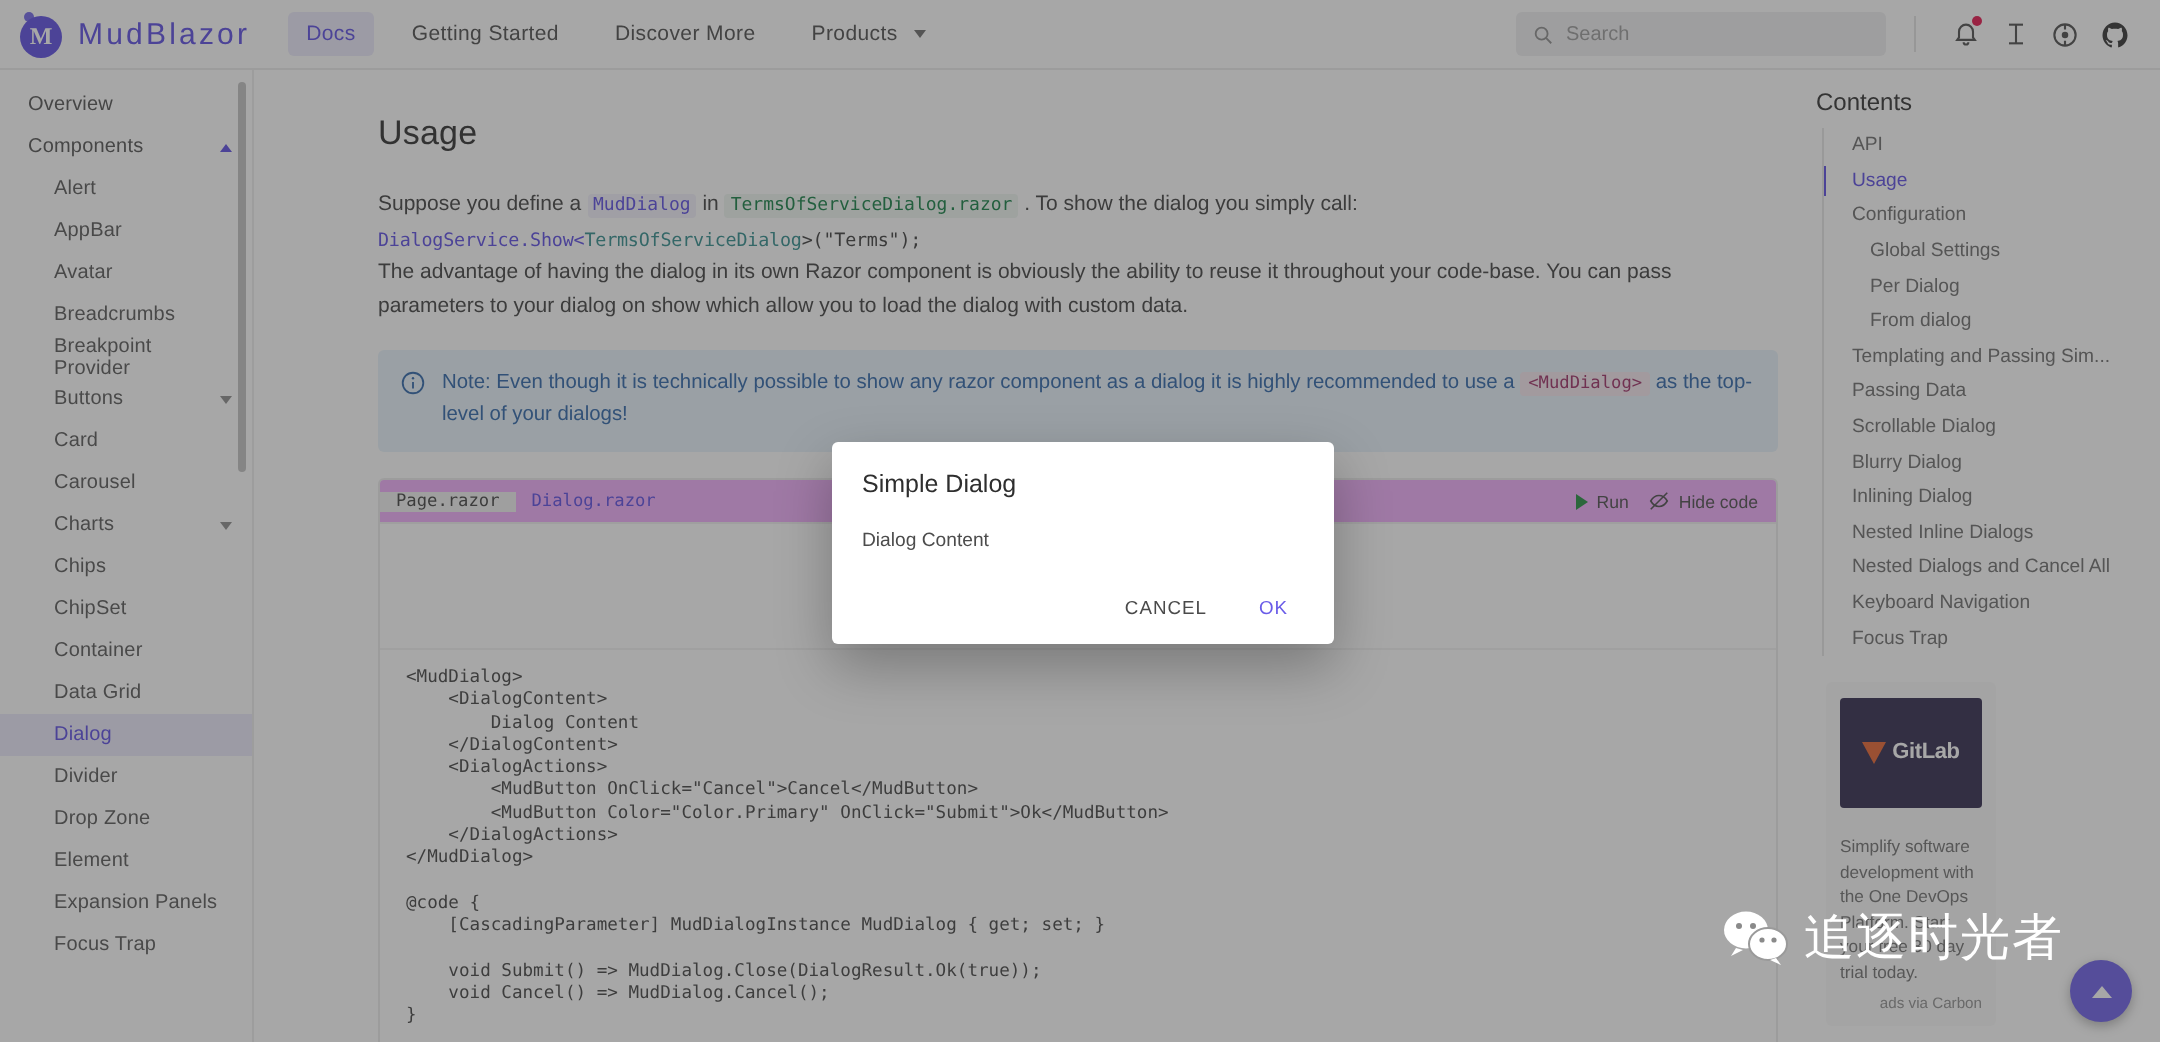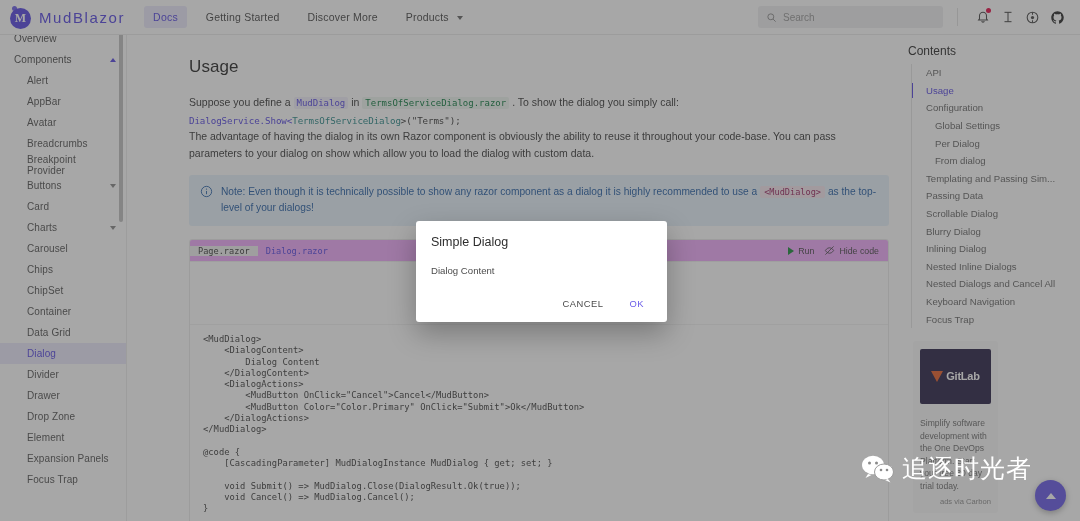--- a/index.html
+++ b/index.html
@@ -65,21 +65,21 @@
     width: 25px; height: 25px; display: flex; align-items: center;
     justify-content: center; position: relative; color: #4a4a4a;
   }
   .badge-dot {
     position: absolute; top: 3px; right: 4px; width: 5px; height: 5px;
     border-radius: 50%; background: #e5104a;
   }
 
   
   .sidebar {
-    position: absolute; top: 21px; left: 0; width: 127px; bottom: 0;
+    position: absolute; top: 35px; left: 0; width: 127px; bottom: 0;
     background: #ffffff; border-right: 1px solid #ededed; overflow: hidden;
   }
   .sb-scroll { padding-top: 7px; }
   .sb-item {
     display: flex; align-items: center; justify-content: space-between;
     height: 21px; font-size: 10px; color: #4f4f4f; padding: 0 10px 0 14px;
     letter-spacing: .1px;
   }
   .sb-item.lvl2 { padding-left: 27px; color: #555; }
   .sb-item.active { color: #594ae2; background: #eceafc; }
@@ -338,46 +338,43 @@
         <span>Breakpoint Provider</span>
       </div>
       <div class="sb-item lvl2">
         <span>Buttons</span>
         <span class="chev"></span>
       </div>
       <div class="sb-item lvl2">
         <span>Card</span>
       </div>
       <div class="sb-item lvl2">
+        <span>Carousel</span>
+      </div>
+      <div class="sb-item lvl2">
         <span>Charts</span>
         <span class="chev"></span>
       </div>
       <div class="sb-item lvl2">
-        <span>Carousel</span>
-      </div>
-      <div class="sb-item lvl2">
         <span>Chips</span>
       </div>
       <div class="sb-item lvl2">
         <span>ChipSet</span>
       </div>
       <div class="sb-item lvl2">
         <span>Container</span>
       </div>
       <div class="sb-item lvl2">
         <span>Data Grid</span>
       </div>
       <div class="sb-item lvl2 active">
         <span>Dialog</span>
       </div>
       <div class="sb-item lvl2">
         <span>Divider</span>
-      </div>
-      <div class="sb-item lvl2">
-        <span>Drawer</span>
       </div>
       <div class="sb-item lvl2">
         <span>Drop Zone</span>
       </div>
       <div class="sb-item lvl2">
         <span>Element</span>
       </div>
       <div class="sb-item lvl2">
         <span>Expansion Panels</span>
       </div>

